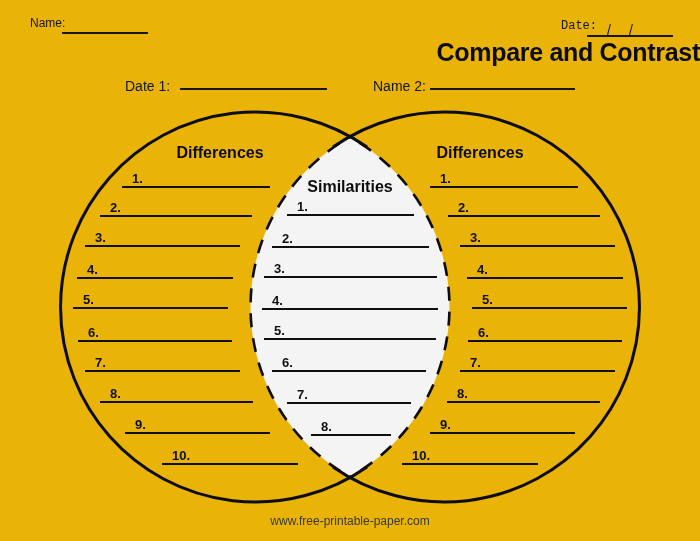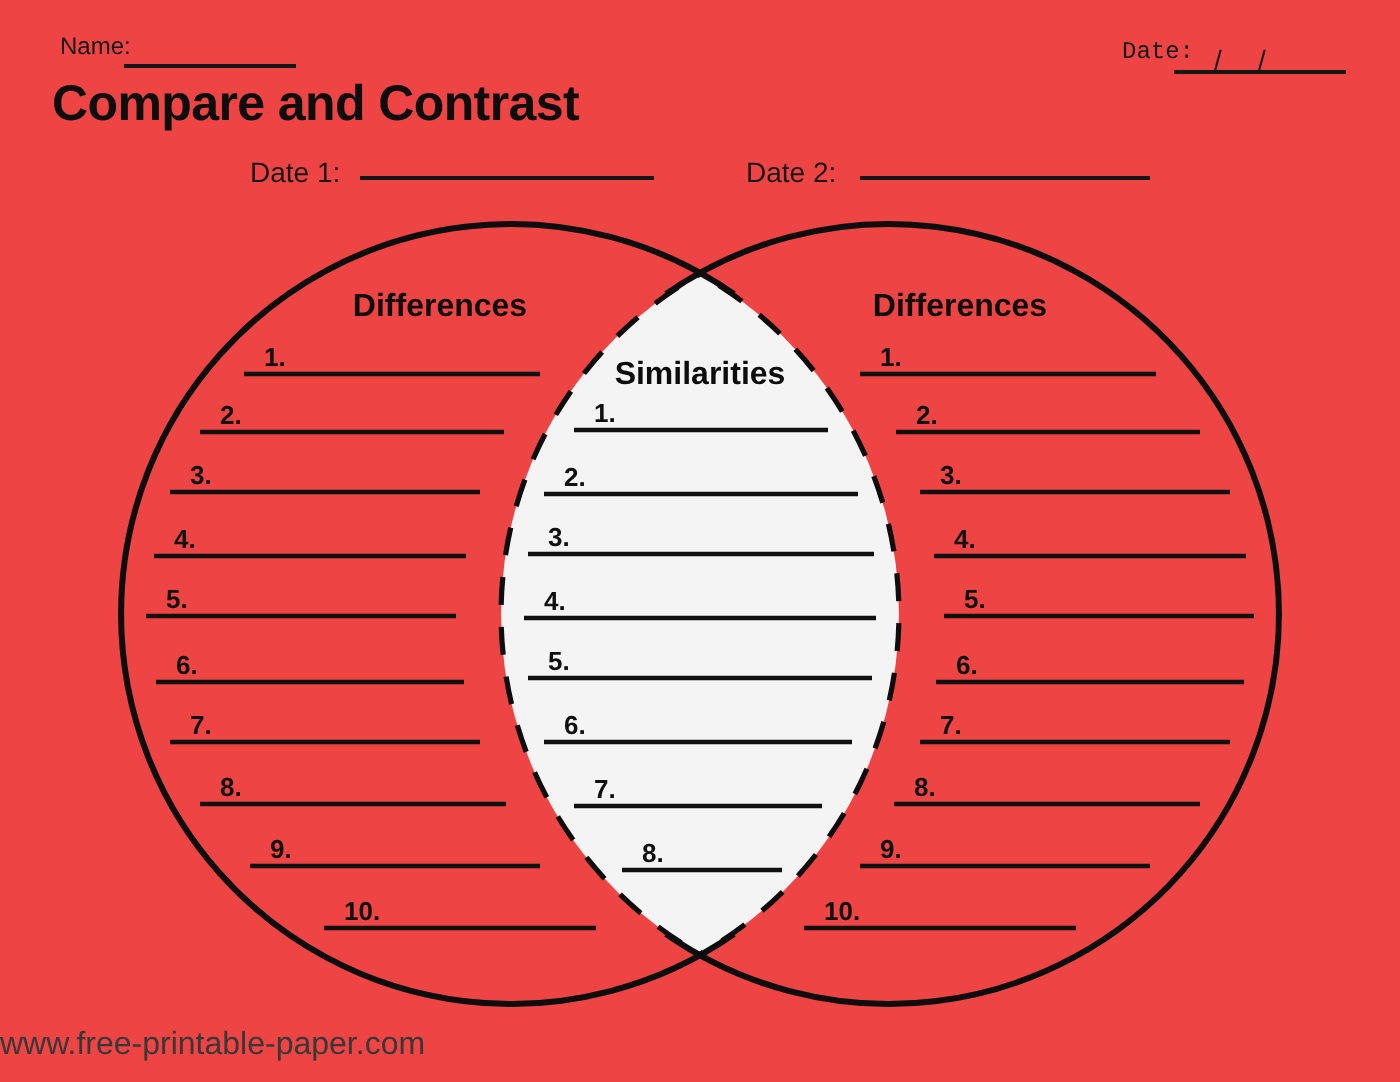--- a/index.html
+++ b/index.html
@@ -1,44 +1,44 @@
 <!DOCTYPE html>
 <html><head>
 <meta charset="utf-8">
 <style>
   html, body { margin: 0; padding: 0; background: #ffffff; }
   .page {
     position: relative;
     width: 700px;
     height: 541px;
-    background: #ef4444;
+    background: #eab308;
     overflow: hidden;
     font-family: "Liberation Sans", sans-serif;
     color: #111111;
   }
   .abs { position: absolute; }
   .label { font-size: 12px; color: #161616; }
   .topic-label { font-size: 14px; color: #161616; }
   .fill-line { position: absolute; border-bottom: 2px solid #161616; height: 0; }
   .page-title {
     position: absolute;
     left: 0; top: 21px; width: 700px;
     padding-left: 26px; box-sizing: border-box;
-    text-align: left;
+    text-align: right;
     font-size: 25px; font-weight: 700; letter-spacing: -0.3px;
     color: #0d0d0d;
   }
   .date-line { position: absolute; left: 587px; top: 20px; width: 86px; height: 15px;
                border-bottom: 2px solid #161616; }
   .date-slash { position: absolute; bottom: -3px; font-size: 14px; color: #161616; }
   .date-slash.s1 { left: 20px; }
   .date-slash.s2 { left: 42px; }
   .footer {
     position: absolute; left: 0; top: 514px; width: 700px;
-    font-size: 16px; color: #383838;
+    text-align: center; font-size: 12px; color: #383838;
   }
   svg#venn { position: absolute; left: 0; top: 0; }
   .lens { fill: #f4f4f4; stroke: none; }
   .outer-arc { fill: none; stroke: #0d0d0d; stroke-width: 3; }
   .inner-arc { fill: none; stroke: #0d0d0d; stroke-width: 2.6;
                stroke-dasharray: 14 11; stroke-dashoffset: 14; }
   .write-line { stroke: #101010; stroke-width: 2.2; }
   .item-num { font-family: "Liberation Sans", sans-serif; font-size: 13px; font-weight: 700; fill: #101010; }
   .venn-heading { font-family: "Liberation Sans", sans-serif; font-size: 16px; font-weight: 700;
                   fill: #0d0d0d; text-anchor: middle; }
@@ -55,21 +55,21 @@
 
   <span class="abs label" style="left:561px; top:19px;font-family:Liberation Mono, monospace;">Date:</span>
   <span class="date-line">
     <span class="date-slash s1">/</span>
     <span class="date-slash s2">/</span>
   </span>
 
   <span class="abs topic-label" style="left:125px; top:78px;">Date 1:</span>
   <span class="fill-line" style="left:180px; top:74px; width:147px; height:14px;"></span>
 
-  <span class="abs topic-label" style="left:373px; top:78px;">Date 2:</span>
+  <span class="abs topic-label" style="left:373px; top:78px;">Name 2:</span>
   <span class="fill-line" style="left:430px; top:74px; width:145px; height:14px;"></span>
 
   <svg id="venn" width="700" height="541" viewBox="0 0 700 541">
 
     <path class="lens" d="M350,137 A195,195 0 0 1 350,477 A195,195 0 0 1 350,137 Z"></path>
 
     <path class="outer-arc" d="M367,147 A195,195 0 1 0 367,467"></path>
     <path class="outer-arc" d="M333,147 A195,195 0 1 1 333,467"></path>
 
     <path class="inner-arc" d="M350,137 A195,195 0 0 1 350,477"></path>

